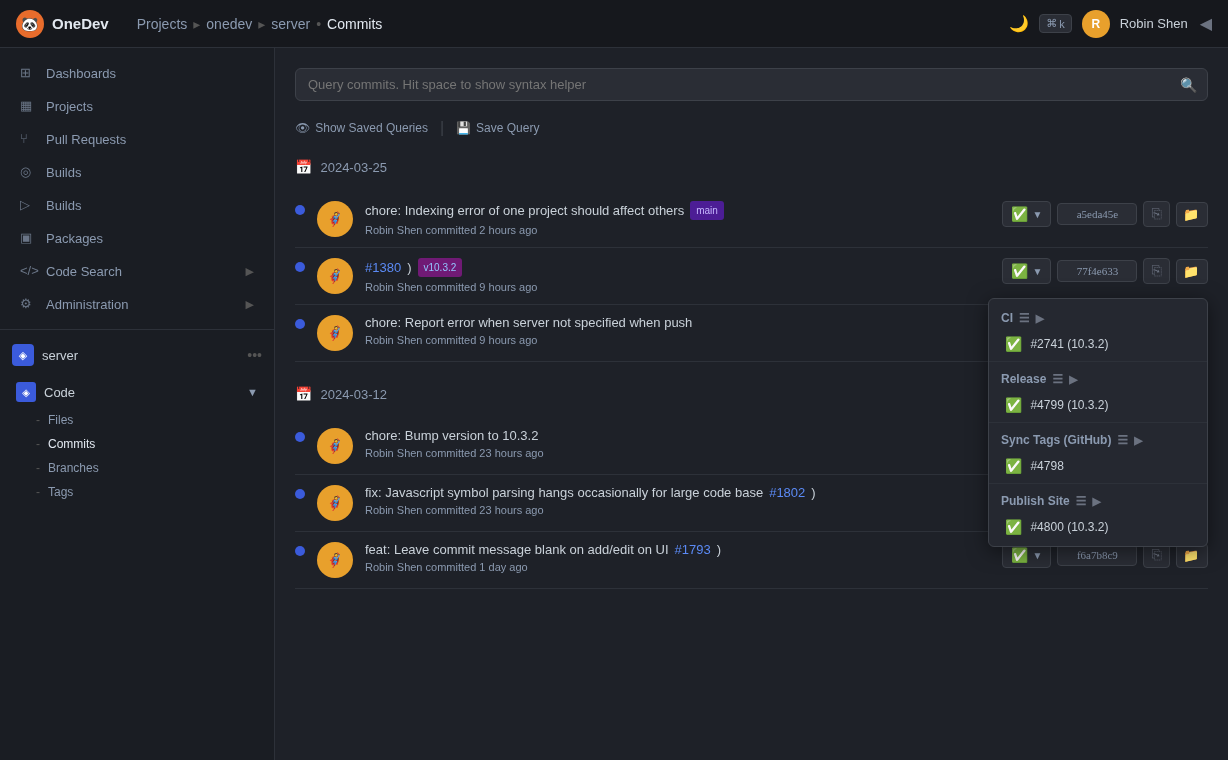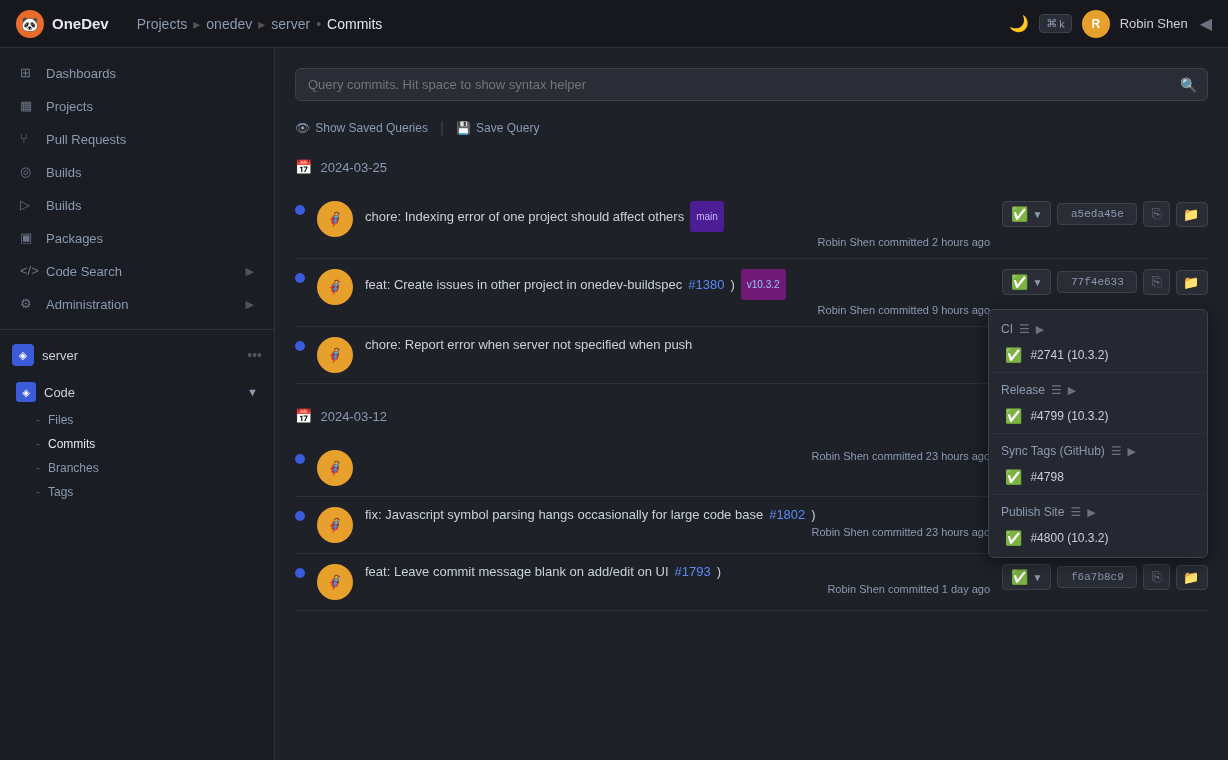--- a/index.html
+++ b/index.html
@@ -304,37 +304,37 @@
       width: 36px;
       height: 36px;
       border-radius: 50%;
       background: #e8a02c;
       display: flex;
       align-items: center;
       justify-content: center;
       font-size: 14px;
       flex-shrink: 0;
     }
-    .commit-info { flex: 1; min-width: 0; text-align: right; }
+    .commit-info { flex: 1; min-width: 0; }
     .commit-message {
       font-size: 13px;
       color: #c9d1d9;
       font-weight: 500;
       margin-bottom: 4px;
       display: flex;
       align-items: center;
       gap: 6px;
       flex-wrap: wrap;
     }
     .commit-message a { color: #5b8af5; text-decoration: none; }
     .tag-badge {
       background: #6b21a8;
       color: #d8b4fe;
       font-size: 10px;
-      padding: 10px 6px;
+      padding: 4px 6px;
       border-radius: 3px;
       font-weight: 500;
     }
     .tag-badge.main { background: #4c1d95; color: #c4b5fd; }
     .tag-badge.version { background: #701a75; color: #93c5fd; }
     .commit-meta {
       font-size: 11px;
       color: #555;
     }
     .commit-meta span { color: #8b9ab0; }
@@ -358,21 +358,21 @@
     }
     .status-btn .check-icon { color: #22c55e; font-size: 14px; }
     .status-btn .arr { color: #8b9ab0; font-size: 10px; }
     .hash-btn {
       background: #2a2d35;
       border: 1px solid #3d4149;
       border-radius: 4px;
       padding: 4px 8px;
       font-size: 11px;
       color: #8b9ab0;
-      font-family: Liberation Mono, monospace;
+      font-family: Liberation Serif, serif;
       cursor: pointer;
       min-width: 80px;
       text-align: center;
     }
     .icon-btn {
       background: #2a2d35;
       border: 1px solid #3d4149;
       border-radius: 4px;
       padding: 4px 7px;
       font-size: 13px;
@@ -392,21 +392,21 @@
       box-shadow: 0 4px 20px rgba(0,0,0,0.5);
       padding: 6px 0;
     }
     .ci-section-header {
       display: flex;
       align-items: center;
       gap: 6px;
       padding: 6px 12px;
       font-size: 12px;
       color: #8b9ab0;
-      font-weight: 400;
+      font-weight: 700;
     }
     .ci-section-header .list-icon { font-size: 12px; color: #6b7280; }
     .ci-section-header .play-icon { color: #6b7280; font-size: 11px; }
     .ci-item {
       display: flex;
       align-items: center;
       gap: 8px;
       padding: 5px 12px 5px 16px;
       font-size: 12px;
       color: #c9d1d9;
@@ -581,21 +581,20 @@
           </div>
         </div>
 
         <div class="commit-item" style="position:relative">
           <div class="commit-timeline">
             <div class="timeline-dot"></div>
           </div>
           <div class="commit-avatar">🦸</div>
           <div class="commit-info">
             <div class="commit-message">
-              <span>feat: Create issues in other project in onedev-buildspec</span>
               <a href="#">#1380</a>)
               <span class="tag-badge version">v10.3.2</span>
             </div>
             <div class="commit-meta">
               <span>Robin Shen</span>
               <span>committed 9 hours ago</span>
             </div>
           </div>
           <div class="commit-actions" style="position:relative">
             <div class="status-btn">
@@ -682,20 +681,23 @@
       </div>
 
       <div class="commit-list">
 
         <div class="commit-item">
           <div class="commit-timeline">
             <div class="timeline-dot"></div>
           </div>
           <div class="commit-avatar">🦸</div>
           <div class="commit-info">
+            <div class="commit-message">
+              <span>chore: Bump version to 10.3.2</span>
+            </div>
             <div class="commit-meta">
               <span>Robin Shen</span>
               <span>committed 23 hours ago</span>
             </div>
           </div>
           <div class="commit-actions">
             <div class="status-btn">
               <span class="check-icon">✅</span>
               <span class="arr">▼</span>
             </div>

